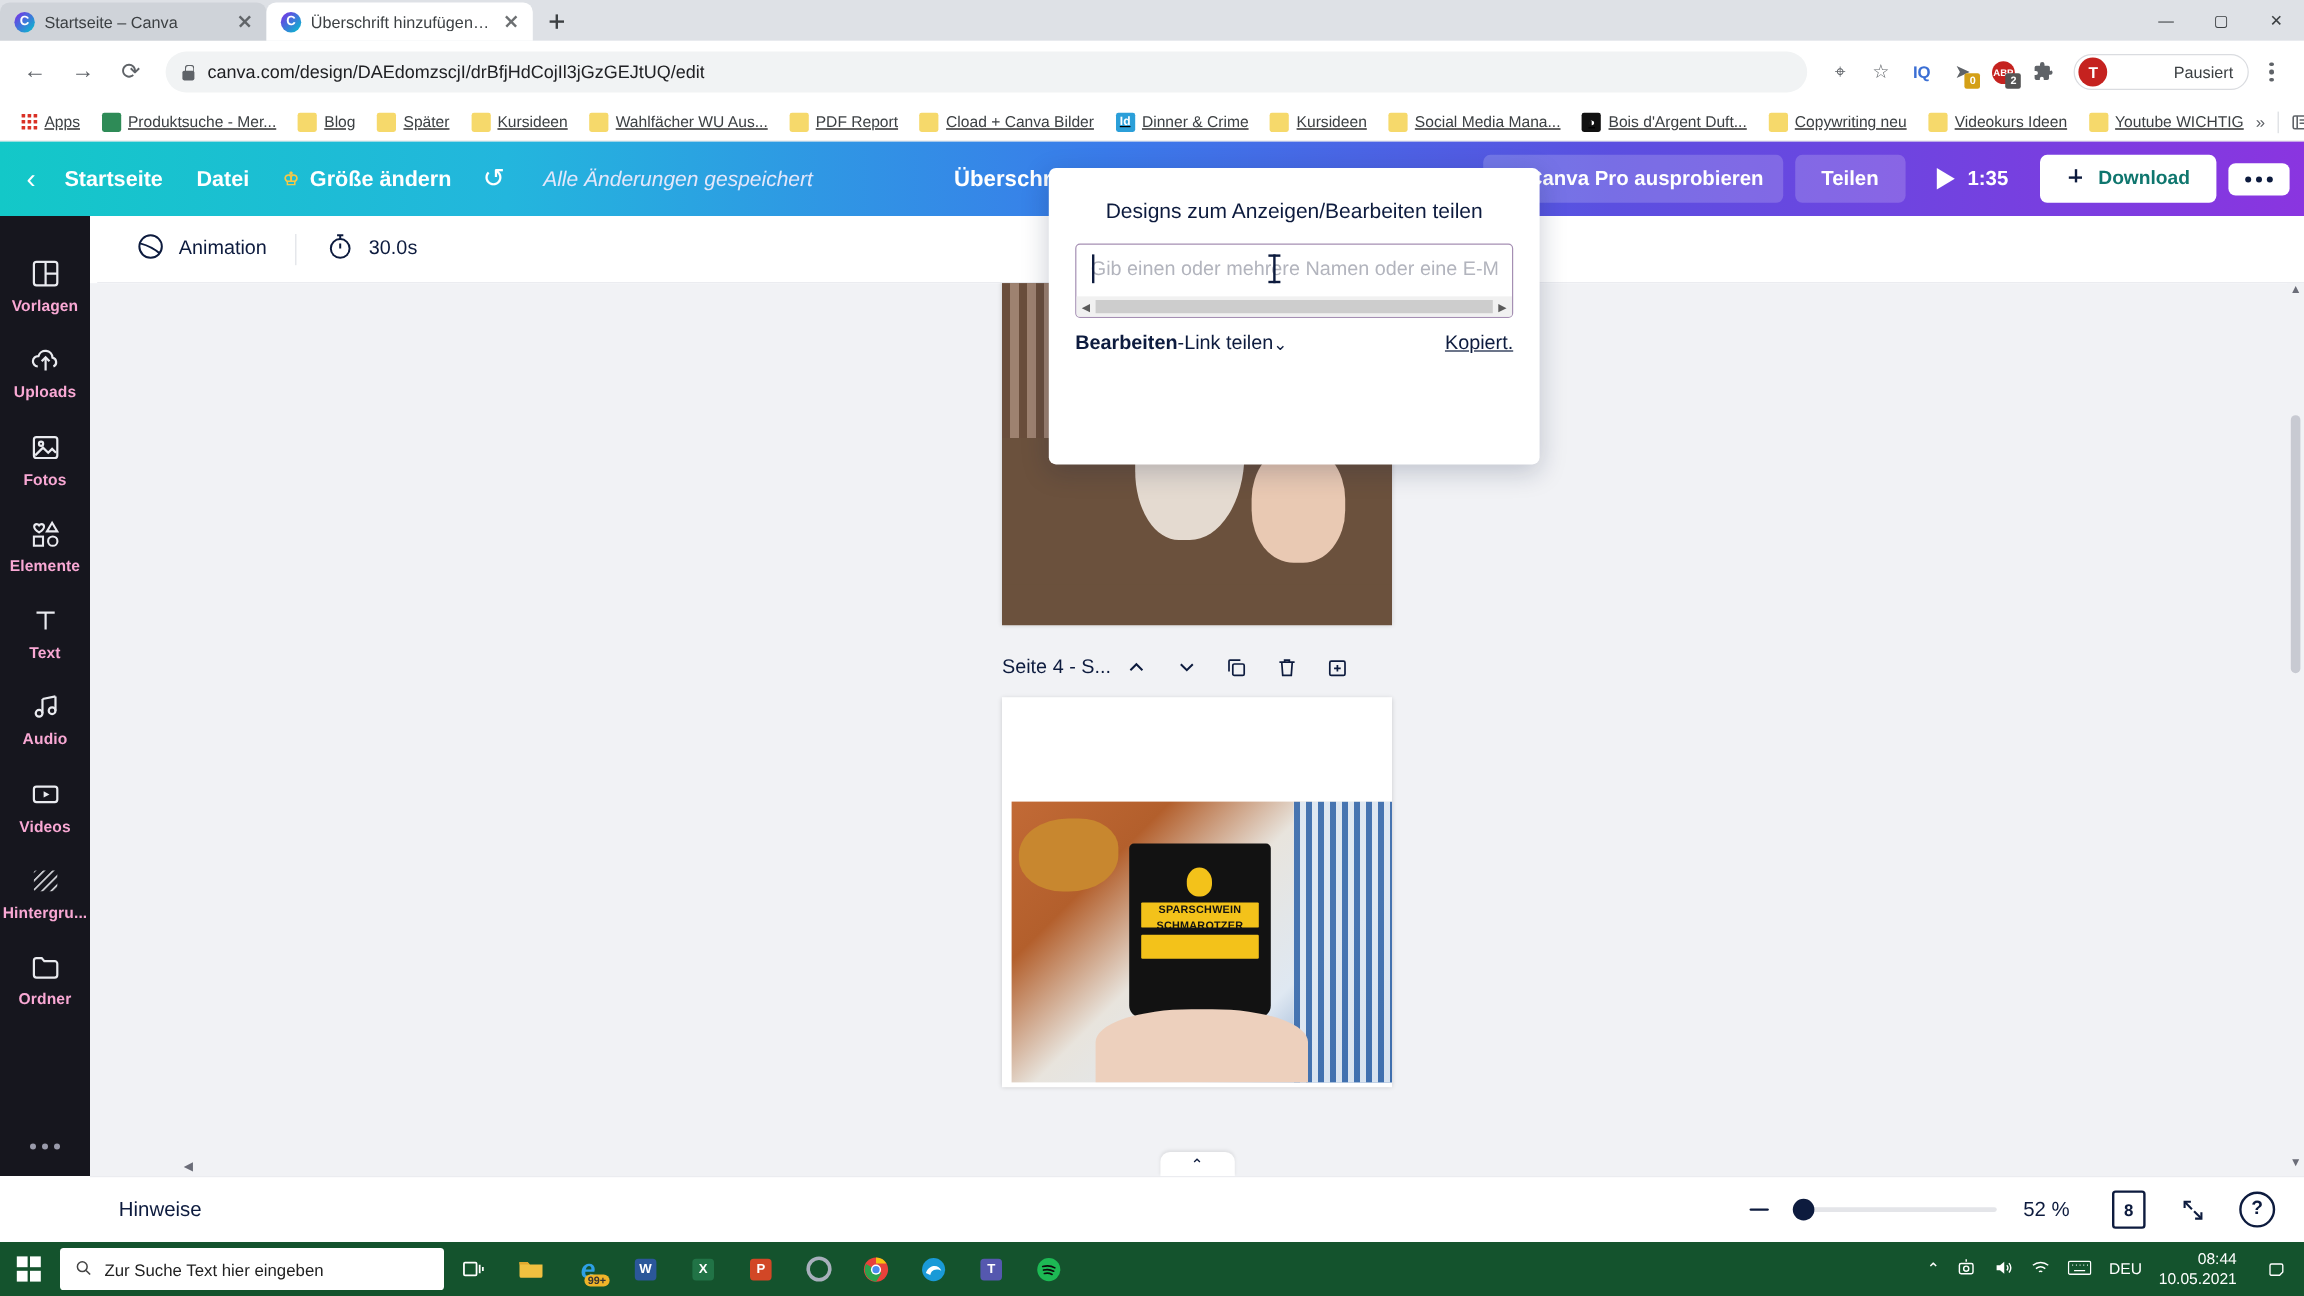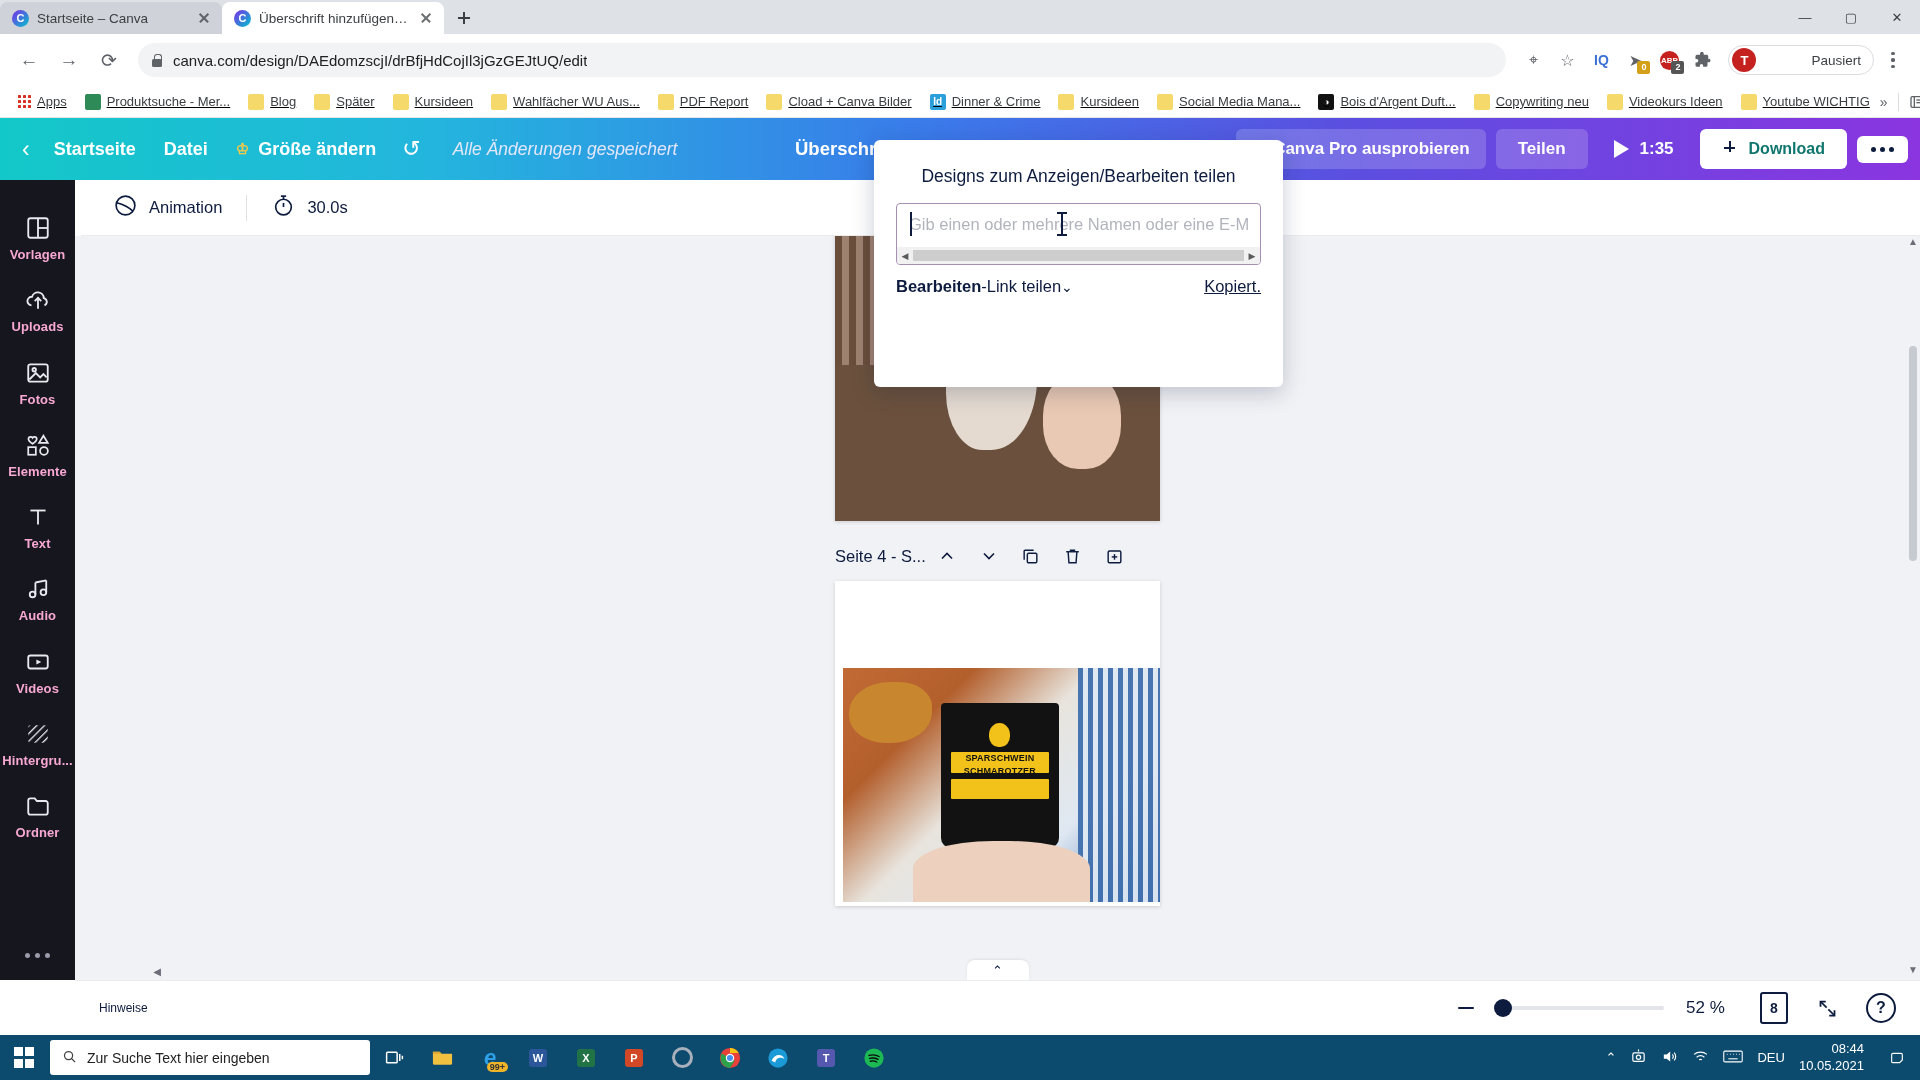--- a/index.html
+++ b/index.html
@@ -219,21 +219,21 @@
     display:flex; align-items:center; justify-content:center; color:#0d1b3e; font-size: 13px;
     box-shadow: 0 -1px 3px rgba(0,0,0,.08);
   }
 
   
   .statusbar {
     position: absolute; left: 75px; top: 980px; width: 1845px; height: 55px;
     background: #fff; display: flex; align-items: center; padding: 0 24px; gap: 16px;
     border-top: 1px solid #ebecf0;
   }
-  .sbar-hint { font-size: 12px; color: #0d1b3e; }
+  .sbar-hint { font-size: 17px; color: #0d1b3e; }
   .zoomwrap { margin-left: auto; display: flex; align-items: center; gap: 22px; }
   .minus { width: 16px; height: 2.5px; background: #0d1b3e; border-radius: 2px; }
   .slider { width: 168px; height: 4px; background: #e4e5e9; border-radius: 3px; position: relative; }
   .slider .knob { position: absolute; left: -2px; top: -7px; width: 18px; height: 18px; border-radius: 50%; background: #0d1b3e; }
   .zoomval { font-size: 17px; color: #0d1b3e; min-width: 52px; }
   .pgcount { width: 28px; height: 32px; border: 2px solid #0d1b3e; border-radius: 3px; display:flex;align-items:center;justify-content:center; font-size:14px; font-weight:bold; color:#0d1b3e; }
   .ico-btn { width: 34px; height: 34px; display:flex;align-items:center;justify-content:center; color:#0d1b3e; font-size: 20px; }
   .help-circle { width: 30px; height: 30px; border: 2px solid #0d1b3e; border-radius: 50%; display:flex;align-items:center;justify-content:center; font-size:16px; font-weight:bold; color:#0d1b3e; }
 
   
@@ -271,21 +271,21 @@
   .member-role { margin-left: auto; font-size: 16.5px; color: #0d1b3e; }
   .link-row { display: flex; align-items: center; gap: 0; padding: 12px 0 0; }
   .link-row-text { font-size: 16.5px; color: #0d1b3e; }
   .link-row-text b { font-weight: bold; }
   .chev-dn { font-size: 14px; color: #0d1b3e; }
   .copied { margin-left: auto; font-size: 16.5px; color: #0d1b3e; text-decoration: underline; }
 
   
   .taskbar {
     position: absolute; left: 0; top: 1035px; width: 1920px; height: 45px;
-    background: #0c4a6e; display: flex; align-items: center; gap: 0px; color: #fff;
+    background: #14532d; display: flex; align-items: center; gap: 0px; color: #fff;
   }
   .tb-start { width: 48px; height: 45px; display:flex; align-items:center; justify-content:center; }
   .winlogo { display:grid; grid-template-columns: repeat(2,9px); grid-template-rows: repeat(2,9px); gap:2.5px; }
   .winlogo i { display:block; background:#fff; }
   .tb-search {
     width: 320px; height: 35px; background: #fff; color: #222; border-radius: 3px;
     display: flex; align-items: center; gap: 10px; padding: 0 12px; margin-left: 2px; font-size: 14px;
   }
   .tb-ico { width: 48px; height: 45px; display:flex; align-items:center; justify-content:center; position:relative; }
   .tb-tray { margin-left: auto; display: flex; align-items: center; gap: 14px; padding-right: 10px; font-size: 13px; }

